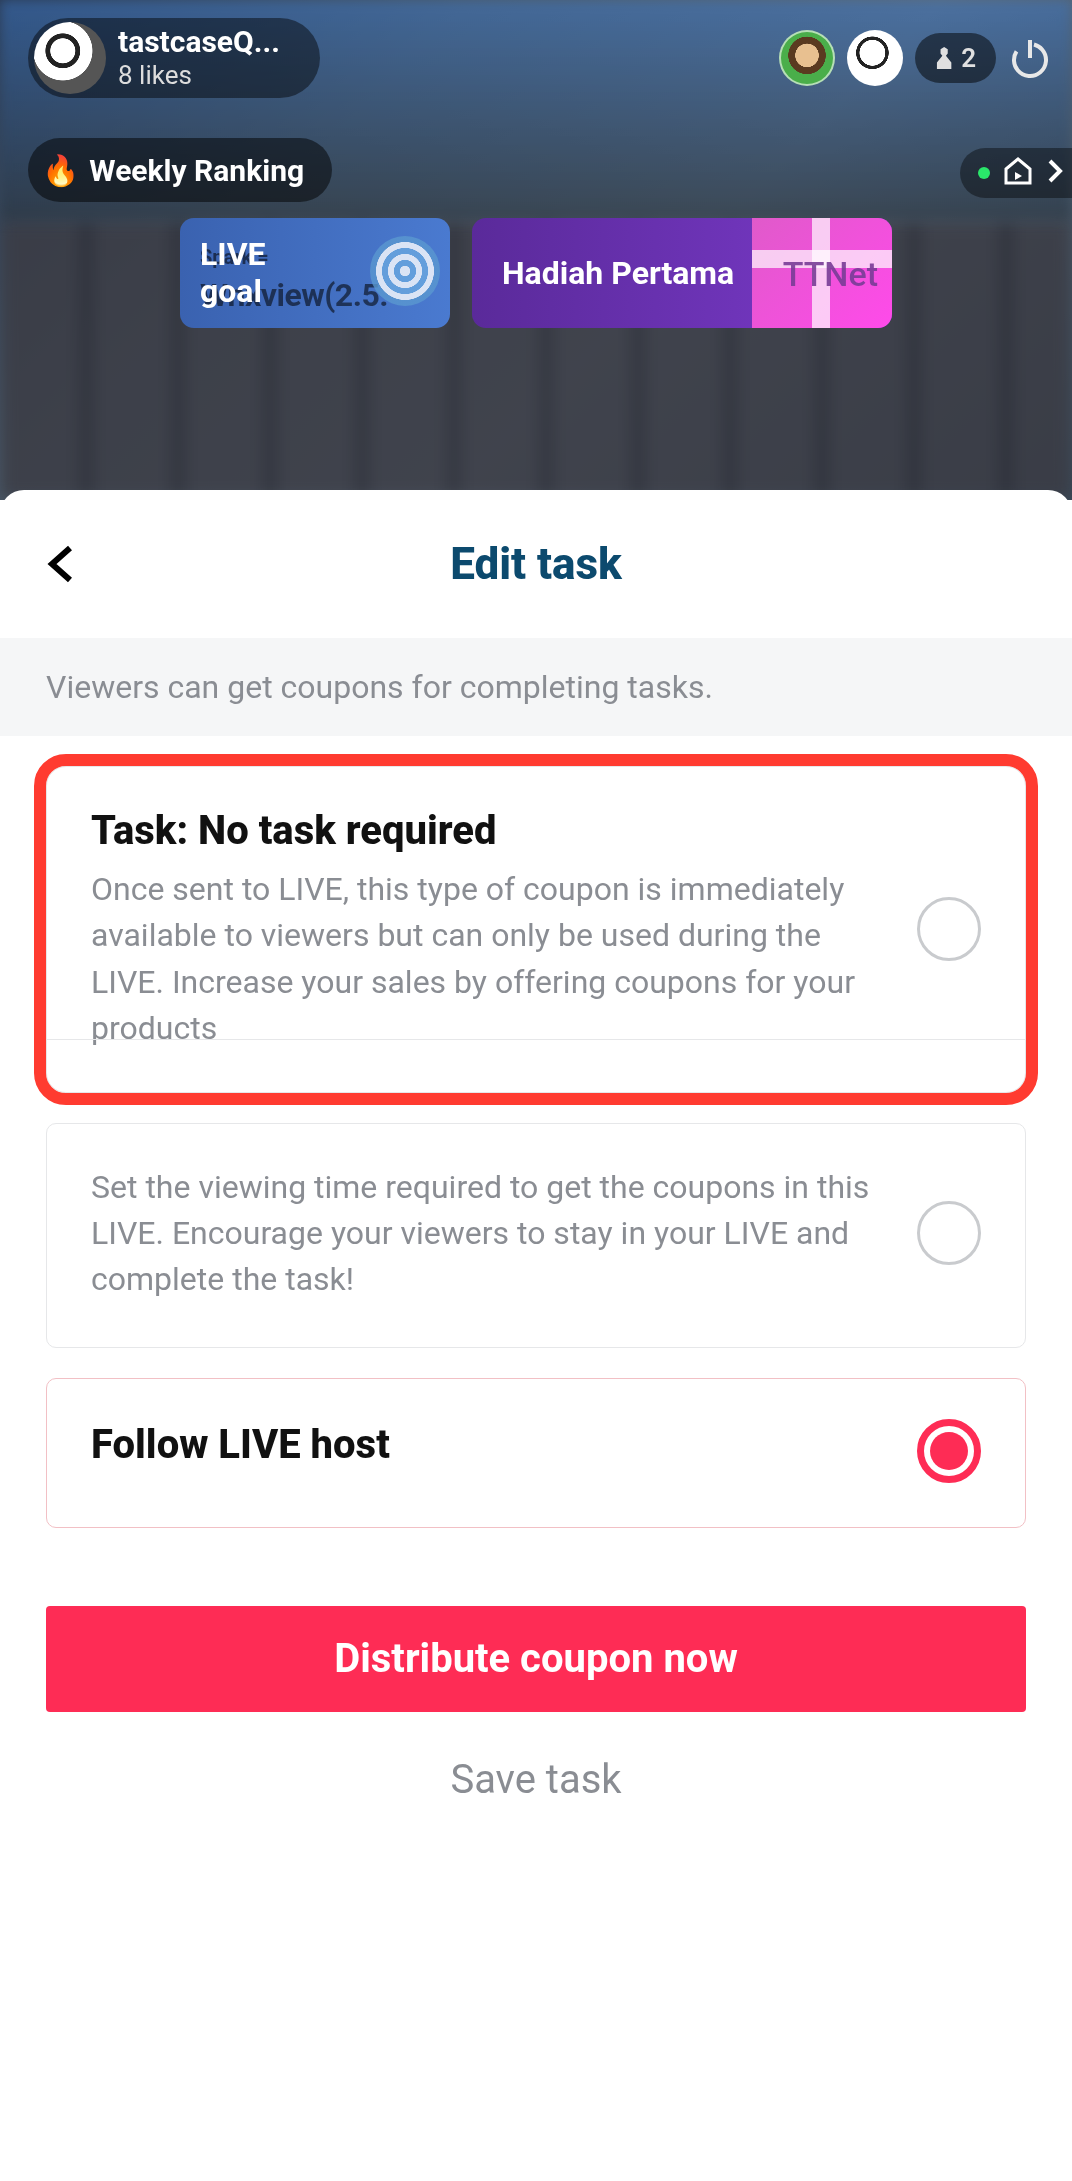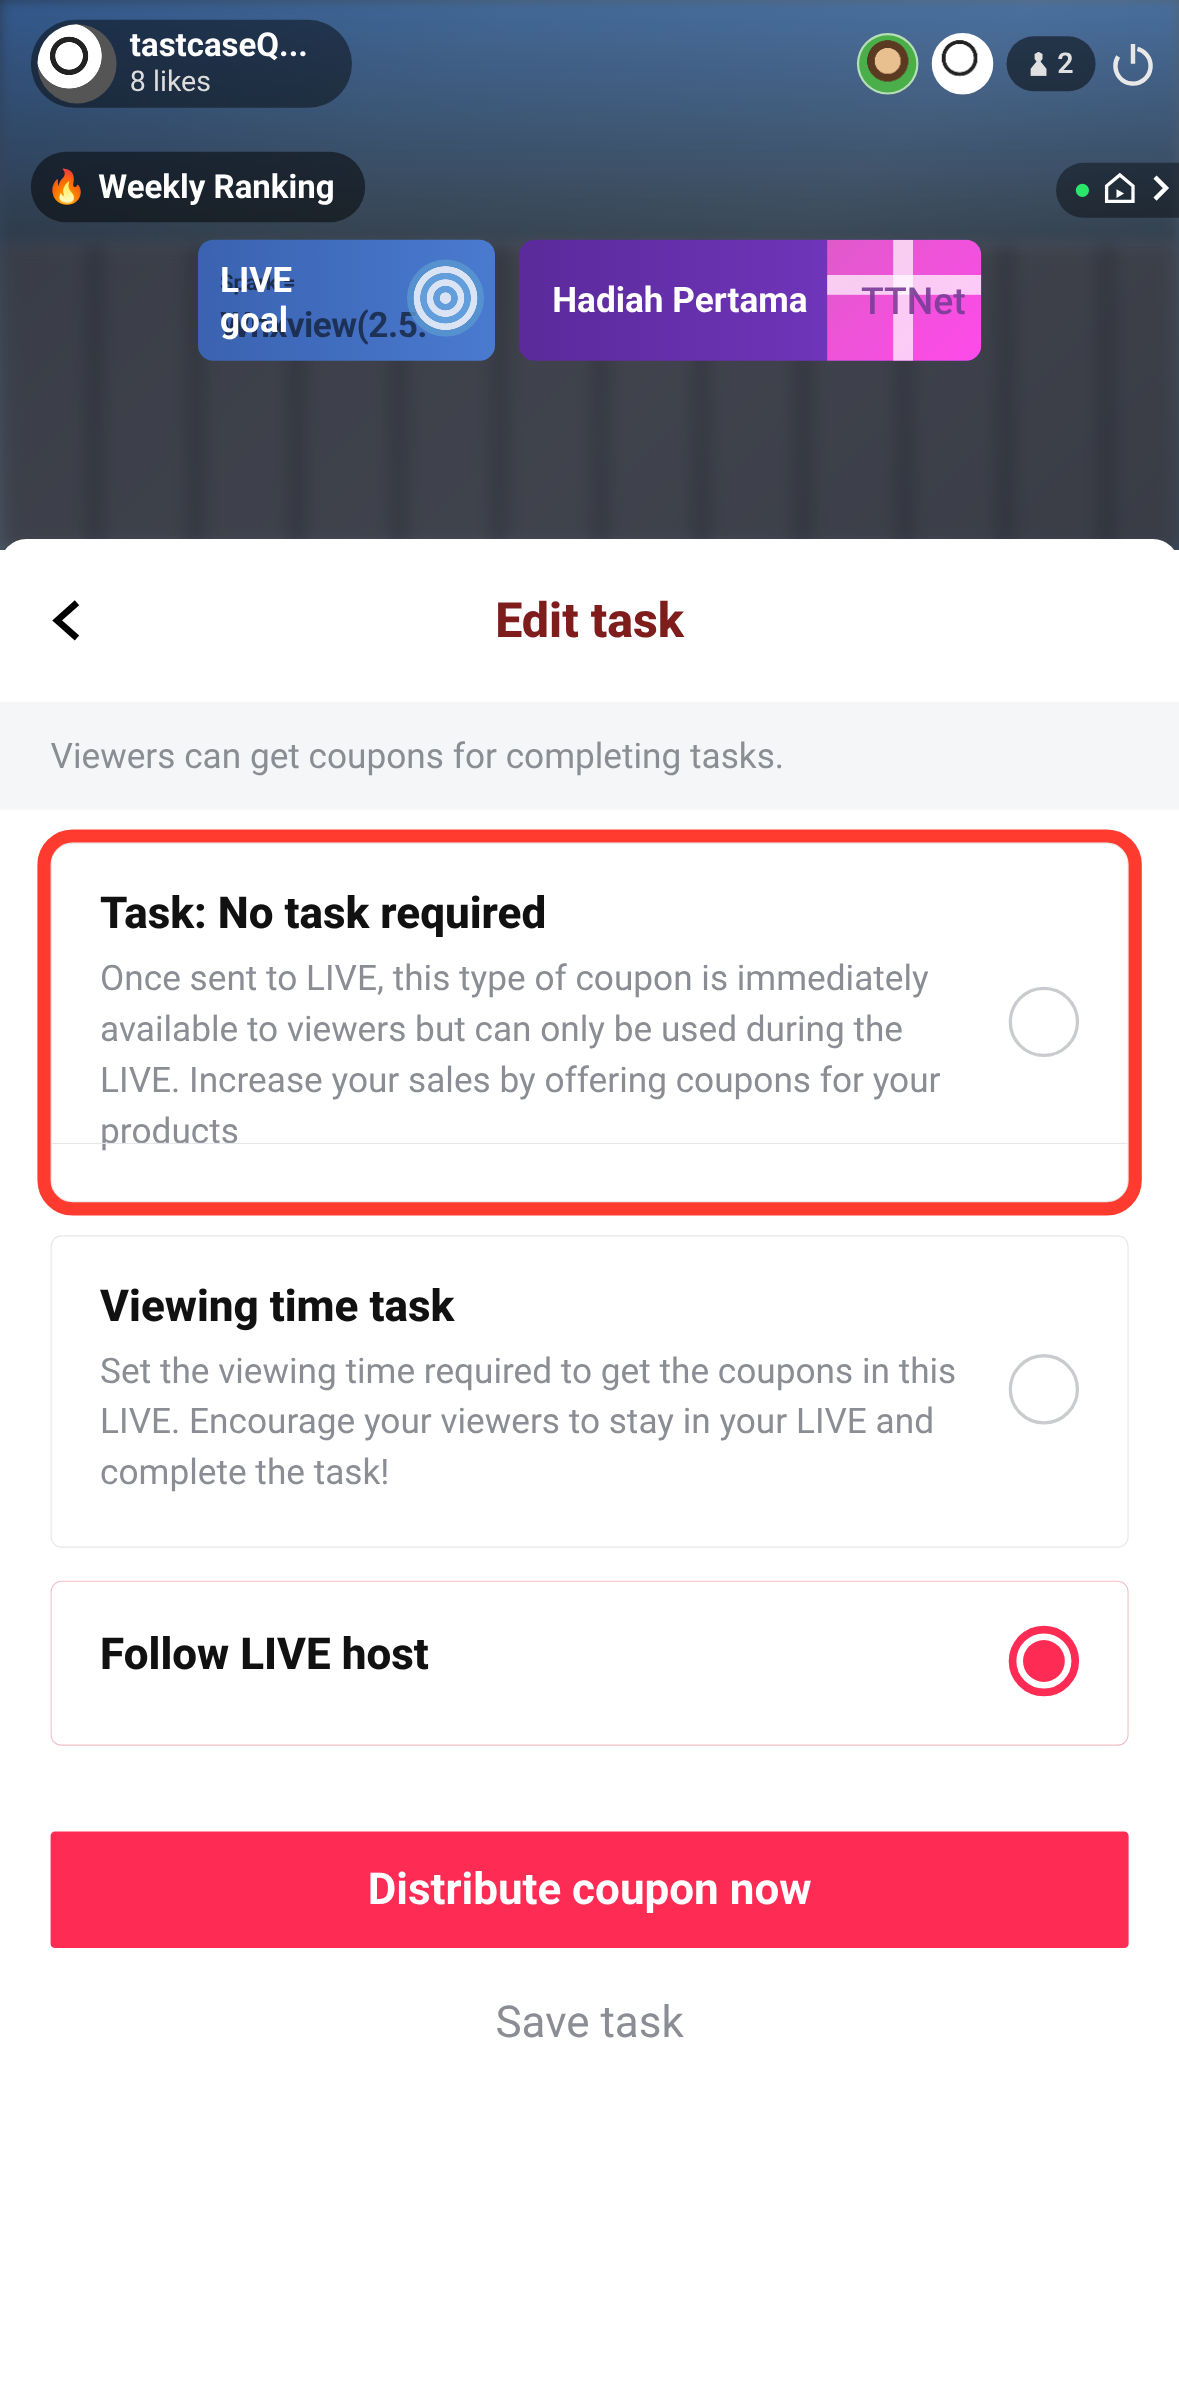--- a/index.html
+++ b/index.html
@@ -162,21 +162,21 @@
     display:flex; align-items:center;
     position:relative;
   }
   .back-btn {
     position:absolute; left:40px; top:50%; transform:translateY(-50%);
     width:44px; height:44px; cursor:pointer;
   }
   .back-btn svg { stroke:#000; stroke-width:6; }
   .sheet-title {
     width:100%; text-align:center;
-    font-size:44px; font-weight:800; color:#7f1d1d;
+    font-size:44px; font-weight:800; color:#0c4a6e;
   }
   .notice {
     background:#f5f6f7;
     padding:30px 46px;
     font-size:32px;
     color:#8a8d93;
   }
   .options {
     padding:30px 46px 0 46px;
     display:flex; flex-direction:column; gap:30px;
@@ -326,21 +326,20 @@
   <div class="options" id="options-container">
       <div class="card highlighted">
         <div class="card-text">
           <div class="card-title">Task: No task required</div>
           <div class="card-desc">Once sent to LIVE, this type of coupon is immediately available to viewers but can only be used during the LIVE. Increase your sales by offering coupons for your products</div>
         </div>
         <div class="radio"></div>
       </div>
       <div class="card">
         <div class="card-text">
-          <div class="card-title">Viewing time task</div>
           <div class="card-desc">Set the viewing time required to get the coupons in this LIVE. Encourage your viewers to stay in your LIVE and complete the task!</div>
         </div>
         <div class="radio"></div>
       </div>
       <div class="card selected">
         <div class="card-text">
           <div class="card-title">Follow LIVE host</div>
         </div>
         <div class="radio checked">
           <div class="dot"></div>

